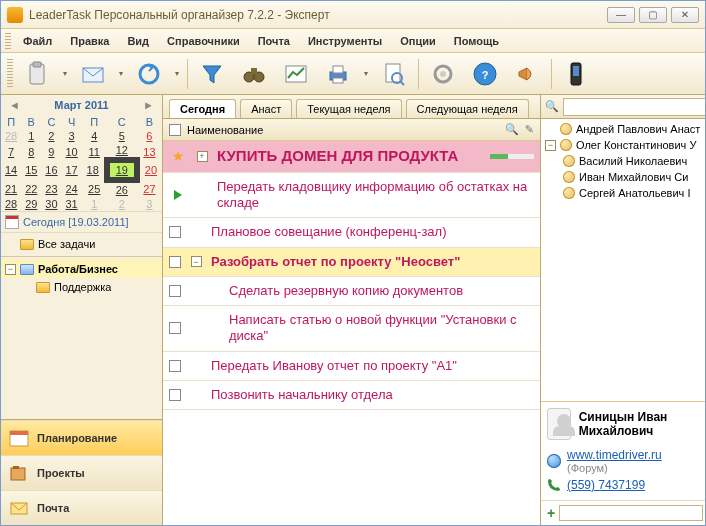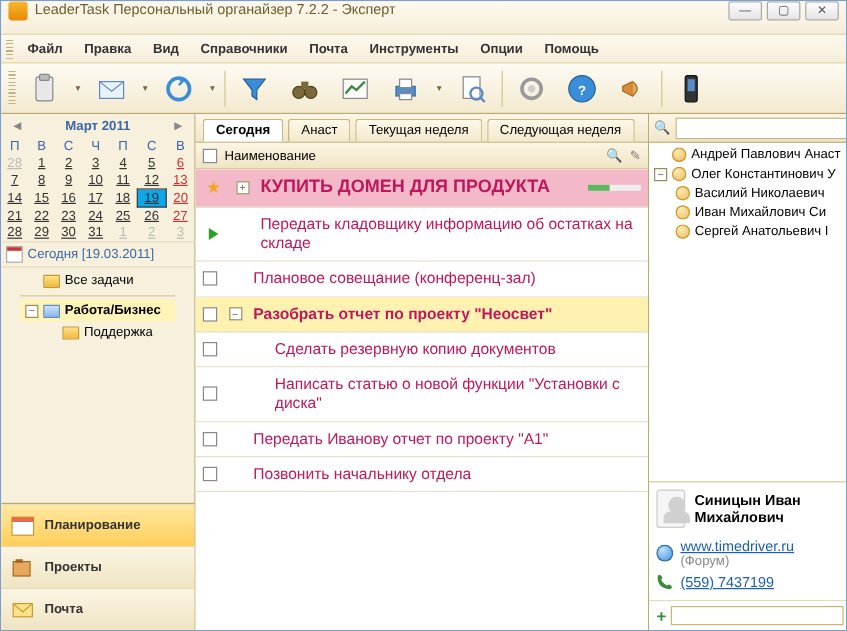--- a/index.html
+++ b/index.html
@@ -1,19 +1,19 @@
 <!DOCTYPE html>
 <html><head>
 <meta charset="utf-8">
 <style>
 * { box-sizing: border-box; margin: 0; padding: 0; font-family: Tahoma, Arial, sans-serif; font-size: 11px; }
 body { background: #fff; width: 706px; height: 526px; overflow: hidden; border: 1px solid #7a9ecb; }
 
 
-.titlebar { height: 28px; background: linear-gradient(#fdf9ee,#f7eeda); display: flex; padding: 0 6px; border-bottom: 1px solid #d9c98f; }
+.titlebar { height: 28px; background: linear-gradient(#fdf9ee,#f7eeda); display: flex; align-items: center; padding: 0 6px; border-bottom: 1px solid #d9c98f; }
 .titlebar .app-icon { width: 16px; height: 16px; margin-right: 6px; background: linear-gradient(#f7b732,#e68a00); border-radius: 3px; }
 .titlebar .title { color: #6f5c2f; font-size: 12px; flex: 1; }
 .winbtns { display: flex; gap: 4px; }
 .winbtn { width: 28px; height: 16px; border: 1px solid #a7a7a7; background: linear-gradient(#fdfdfd,#e5e5e5); border-radius: 2px; display: flex; align-items: center; justify-content: center; color: #555; font-size: 10px; }
 
 
 .menubar { height: 24px; background: linear-gradient(#fdf9ee,#f7eeda); display: flex; align-items: center; padding: 0 4px; gap: 2px; border-bottom: 1px solid #d9c98f; }
 .menubar .dotgrip { width: 6px; height: 16px; background: repeating-linear-gradient(#c4b27a 0 1px, transparent 1px 3px); margin-right: 2px; }
 .menubar .mi { padding: 3px 8px; color: #333; font-weight: bold; }
 
@@ -31,27 +31,27 @@
 .rightcol { width: 164px; display: flex; flex-direction: column; background: #fff; }
 
 
 .calnav { display: flex; align-items: center; justify-content: space-between; padding: 4px 8px; color: #3a67a6; font-weight: bold; font-size: 12px; }
 .calnav .arrow { color: #888; font-size: 11px; cursor: pointer; }
 .caltable { width: 100%; border-collapse: collapse; }
 .caltable th { color: #3a67a6; font-weight: normal; padding: 1px 0; font-size: 11px; }
 .caltable td { text-align: center; padding: 1px 0; color: #333; font-size: 11px; text-decoration: underline; }
 .caltable td.other { color: #bbb; }
 .caltable td.sun { color: #c33; }
-.caltable td.today { background: #0ea5e9; border: 1px solid #404040; }
+.caltable td.today { background: #bef264; border: 6px solid #404040; }
 .todayline { padding: 3px 4px; display: flex; align-items: center; gap: 4px; color: #3a67a6; border-top: 1px solid #e5dcc0; border-bottom: 1px solid #e5dcc0; }
 .todayline .calico { width: 14px; height: 14px; background: #fff; border: 1px solid #aaa; position: relative; }
 .todayline .calico:before { content:""; position:absolute; top:0;left:0;right:0;height:3px;background:#c33; }
 
 
-.tree { flex: 1; overflow: hidden; padding: 2px 16px; }
+.tree { flex: 1; overflow: hidden; padding: 2px 0; }
 .treeitem { display: flex; align-items: center; padding: 3px 4px; gap: 4px; }
 .treeitem.sel { background: #fff4b8; }
 .treeitem .exp { width: 11px; height: 11px; border: 1px solid #9a8b5a; background: #fff; display: flex; align-items: center; justify-content: center; font-size: 9px; line-height: 1; color: #666; }
 .treeitem .noexp { width: 11px; }
 .folder { width: 14px; height: 11px; background: linear-gradient(#ffe28a,#f0b93a); border: 1px solid #c79a2e; border-radius: 1px; }
 .folderblue { width: 14px; height: 11px; background: linear-gradient(#cfe3ff,#8ab4e8); border: 1px solid #5a8bc9; border-radius: 1px; }
 .treeitem .lbl { white-space: nowrap; overflow: hidden; text-overflow: ellipsis; }
 .treeitem.bold .lbl { font-weight: bold; }
 .indent1 { padding-left: 20px; }
 

